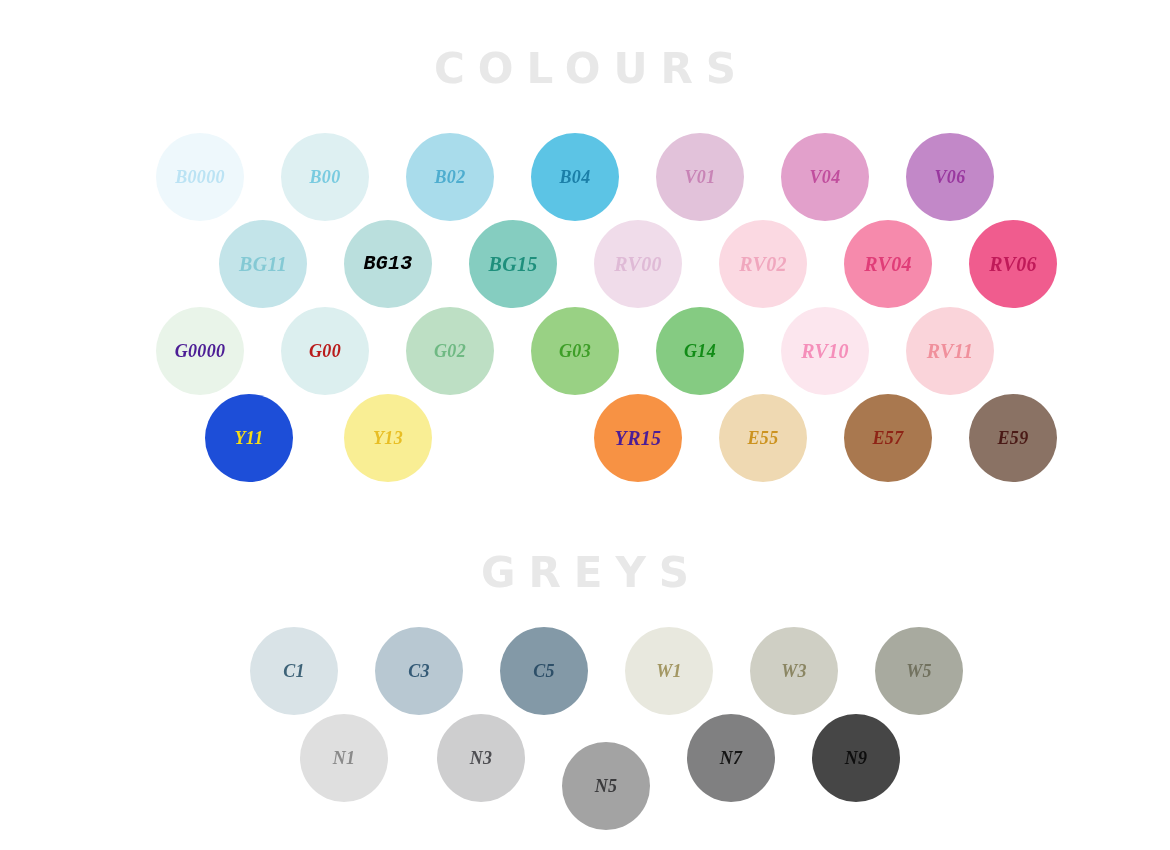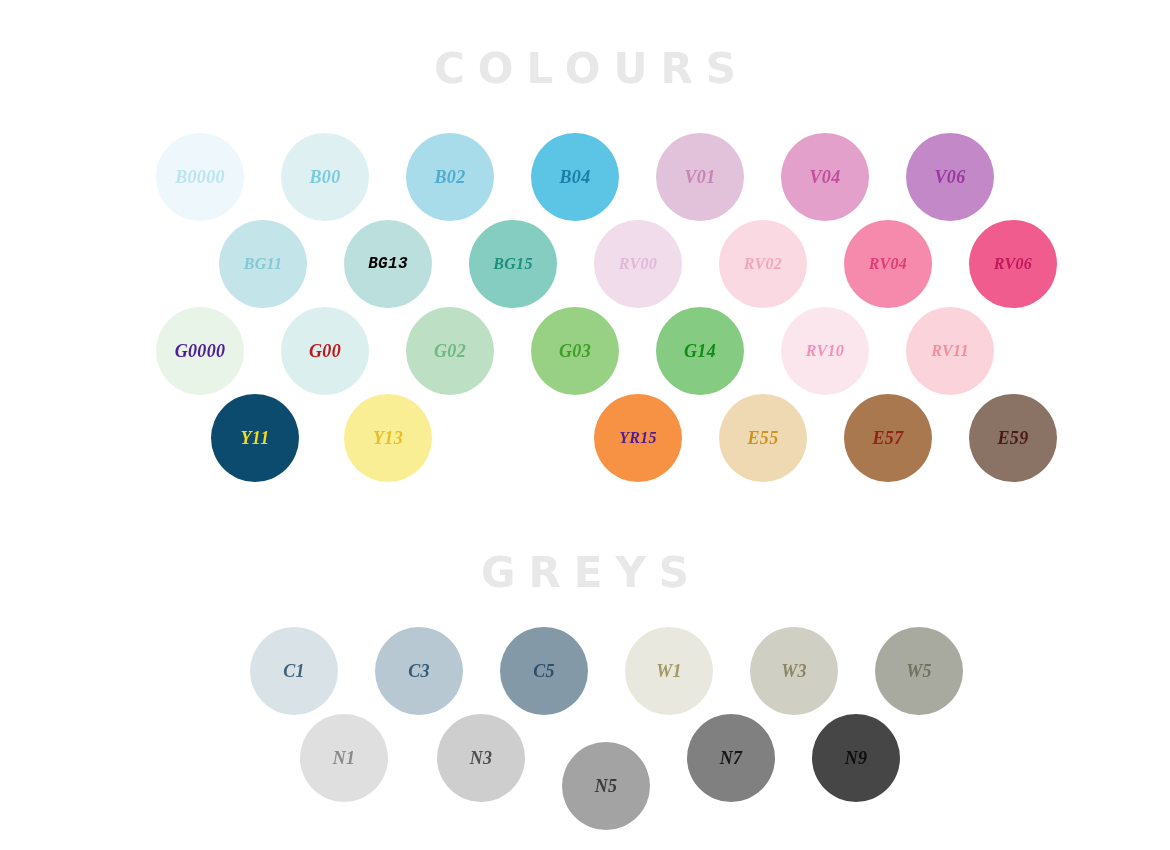--- a/index.html
+++ b/index.html
@@ -64,21 +64,21 @@
     font-family: "Liberation Serif", "DejaVu Serif", serif;
     font-style: italic;
     font-weight: 700;
     font-size: 18px;
     letter-spacing: 0.3px;
     line-height: 1;
     white-space: nowrap;
     user-select: none;
   }
   .swatch-label.len5 { font-size: 18px; }
-  .swatch-label.len4 { font-size: 16px; text-align: center; }
+  .swatch-label.len4 { font-size: 20px; text-align: center; }
 </style>
 </head>
 <body>
 
 <div class="sheet">
 
   <div class="section-title" id="title-colours">COLOURS</div>
 
   <div class="section-title" id="title-greys">GREYS</div>
 
@@ -139,21 +139,21 @@
       </div>
       <div class="swatch" style="left: 636px; top: 307px; background: rgb(133, 203, 130);">
         <span class="swatch-label" style="color: rgb(18, 140, 23);">G14</span>
       </div>
       <div class="swatch" style="left: 761px; top: 307px; background: rgb(252, 230, 238);">
         <span class="swatch-label len4" style="color: rgb(245, 143, 186);">RV10</span>
       </div>
       <div class="swatch" style="left: 886px; top: 307px; background: rgb(250, 212, 218);">
         <span class="swatch-label len4" style="color: rgb(240, 144, 156);">RV11</span>
       </div>
-      <div class="swatch" style="left: 191px; top: 394px; background: #0c4a6e;">
+      <div class="swatch" style="left: 185px; top: 394px; background: #1d4ed8;">
         <span class="swatch-label" style="color: rgb(245, 220, 24);">Y11</span>
       </div>
       <div class="swatch" style="left: 324px; top: 394px; background: rgb(249, 238, 148);">
         <span class="swatch-label" style="color: rgb(232, 190, 36);">Y13</span>
       </div>
       <div class="swatch" style="left: 574px; top: 394px; background: rgb(247, 146, 68);">
         <span class="swatch-label len4" style="color: #4c1d95;">YR15</span>
       </div>
       <div class="swatch" style="left: 699px; top: 394px; background: rgb(239, 217, 178);">
         <span class="swatch-label" style="color: rgb(204, 147, 32);">E55</span>

